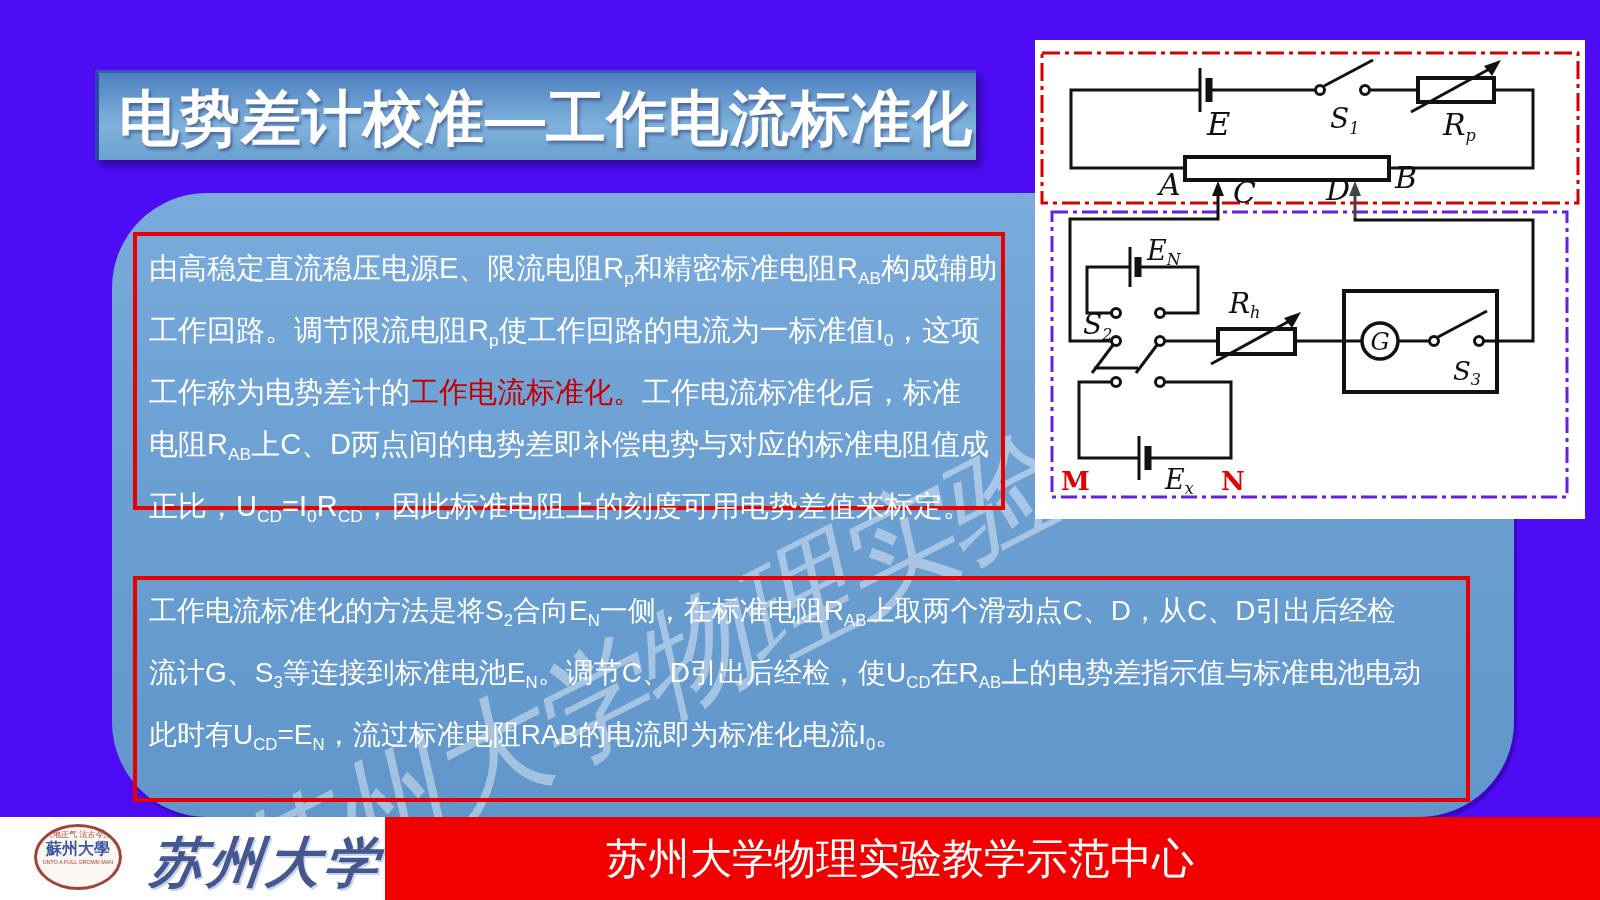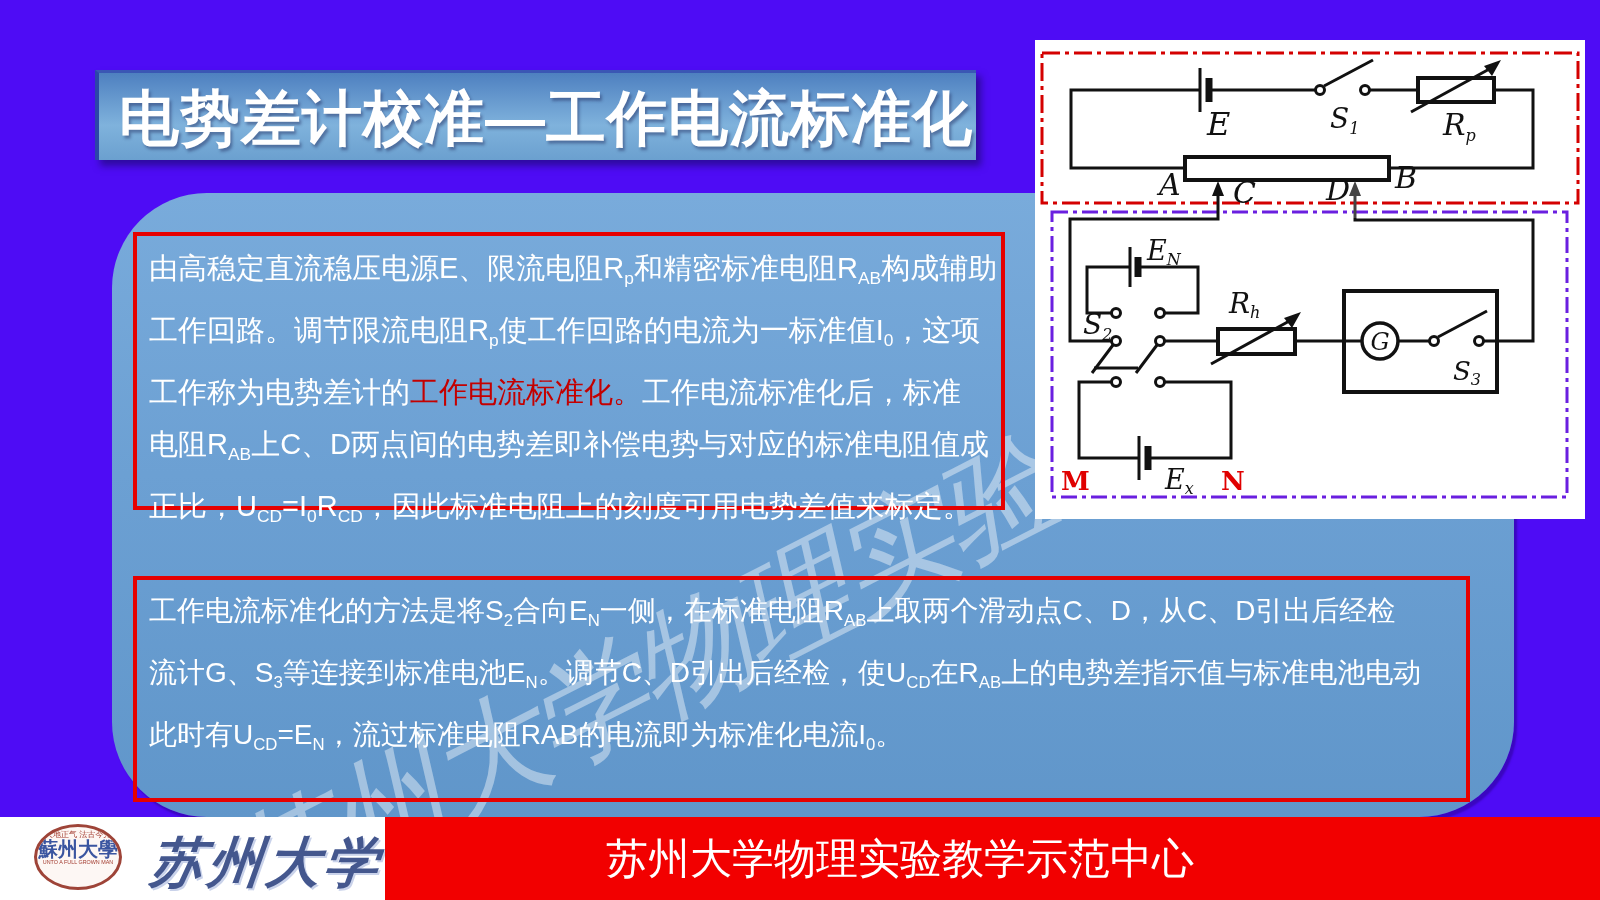--- a/index.html
+++ b/index.html
@@ -58,21 +58,21 @@
   
   .footer-white{
     position:absolute;left:0;top:817px;width:385px;height:83px;background:#ffffff;
   }
   .seal{
     position:absolute;left:34px;top:7px;width:88px;height:66px;
     border:3px solid #9e4438;border-radius:50%;background:#fdf7f4;
     box-sizing:border-box;overflow:hidden;text-align:center;
   }
   .seal .s-top{font-size:8px;color:#a23a2e;line-height:10px;white-space:nowrap;margin-top:3px;}
-  .seal .s-mid{font-size:20px;font-weight:bold;color:#3a55a0;line-height:18px;font-family:"DejaVu Serif",serif;}
+  .seal .s-mid{font-size:16px;font-weight:bold;color:#3a55a0;line-height:18px;font-family:"DejaVu Serif",serif;}
   .seal .s-bot{font-size:6px;color:#a23a2e;line-height:8px;white-space:nowrap;transform:scale(.9);}
   .calligraphy{
     position:absolute;left:150px;top:10px;width:230px;text-align:center;
     font-family:"DejaVu Serif",serif;font-style:italic;font-weight:bold;
     font-size:54px;color:#44578e;letter-spacing:4px;white-space:nowrap;
     text-shadow:2px 2px 0 #c9d2ea;
     transform:skewX(-6deg);
   }
   .footer-red{
     position:absolute;left:385px;top:817px;width:1215px;height:83px;background:#f20000;

